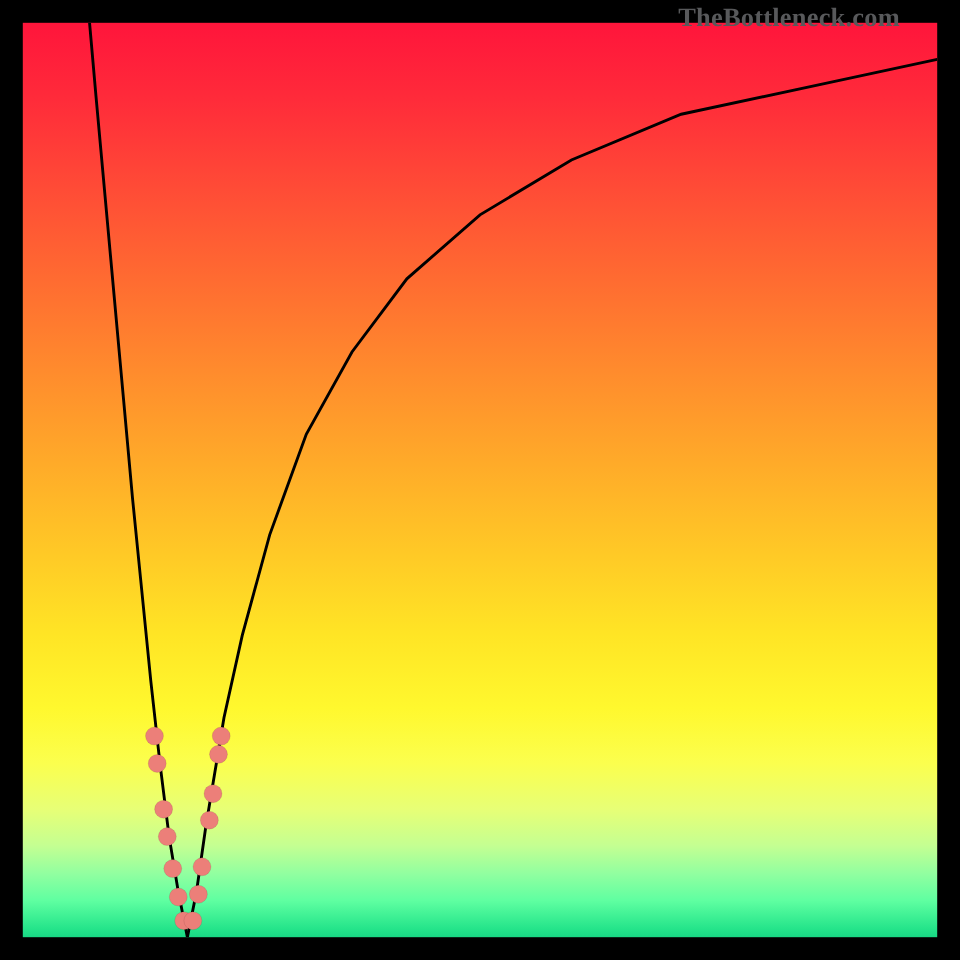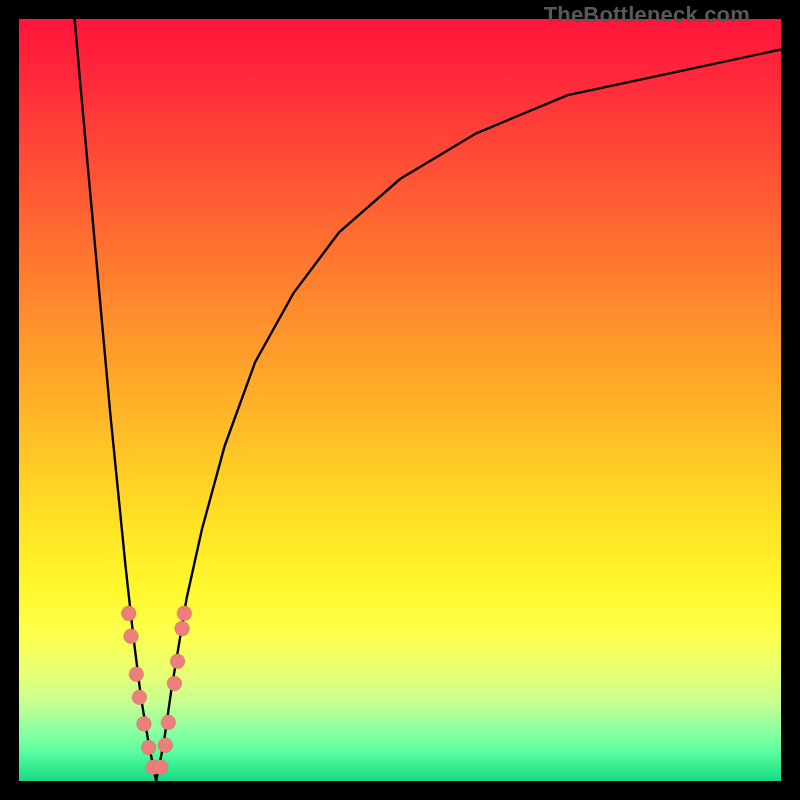--- a/index.html
+++ b/index.html
@@ -9,20 +9,21 @@
     height: 800px;
     background: #000;
     overflow: hidden;
     font-family: Arial, Helvetica, sans-serif;
   }
   .frame {
     position: relative;
     width: 772px;
     height: 800px;
     background: #000;
+    font-family: Liberation Serif, serif;
   }
   .plot {
     position: absolute;
     left: 19px;
     top: 19px;
     width: 762px;
     height: 762px;
     background: linear-gradient(to bottom,
       #ff153b 0%,
       #ff2a3a 8%,

